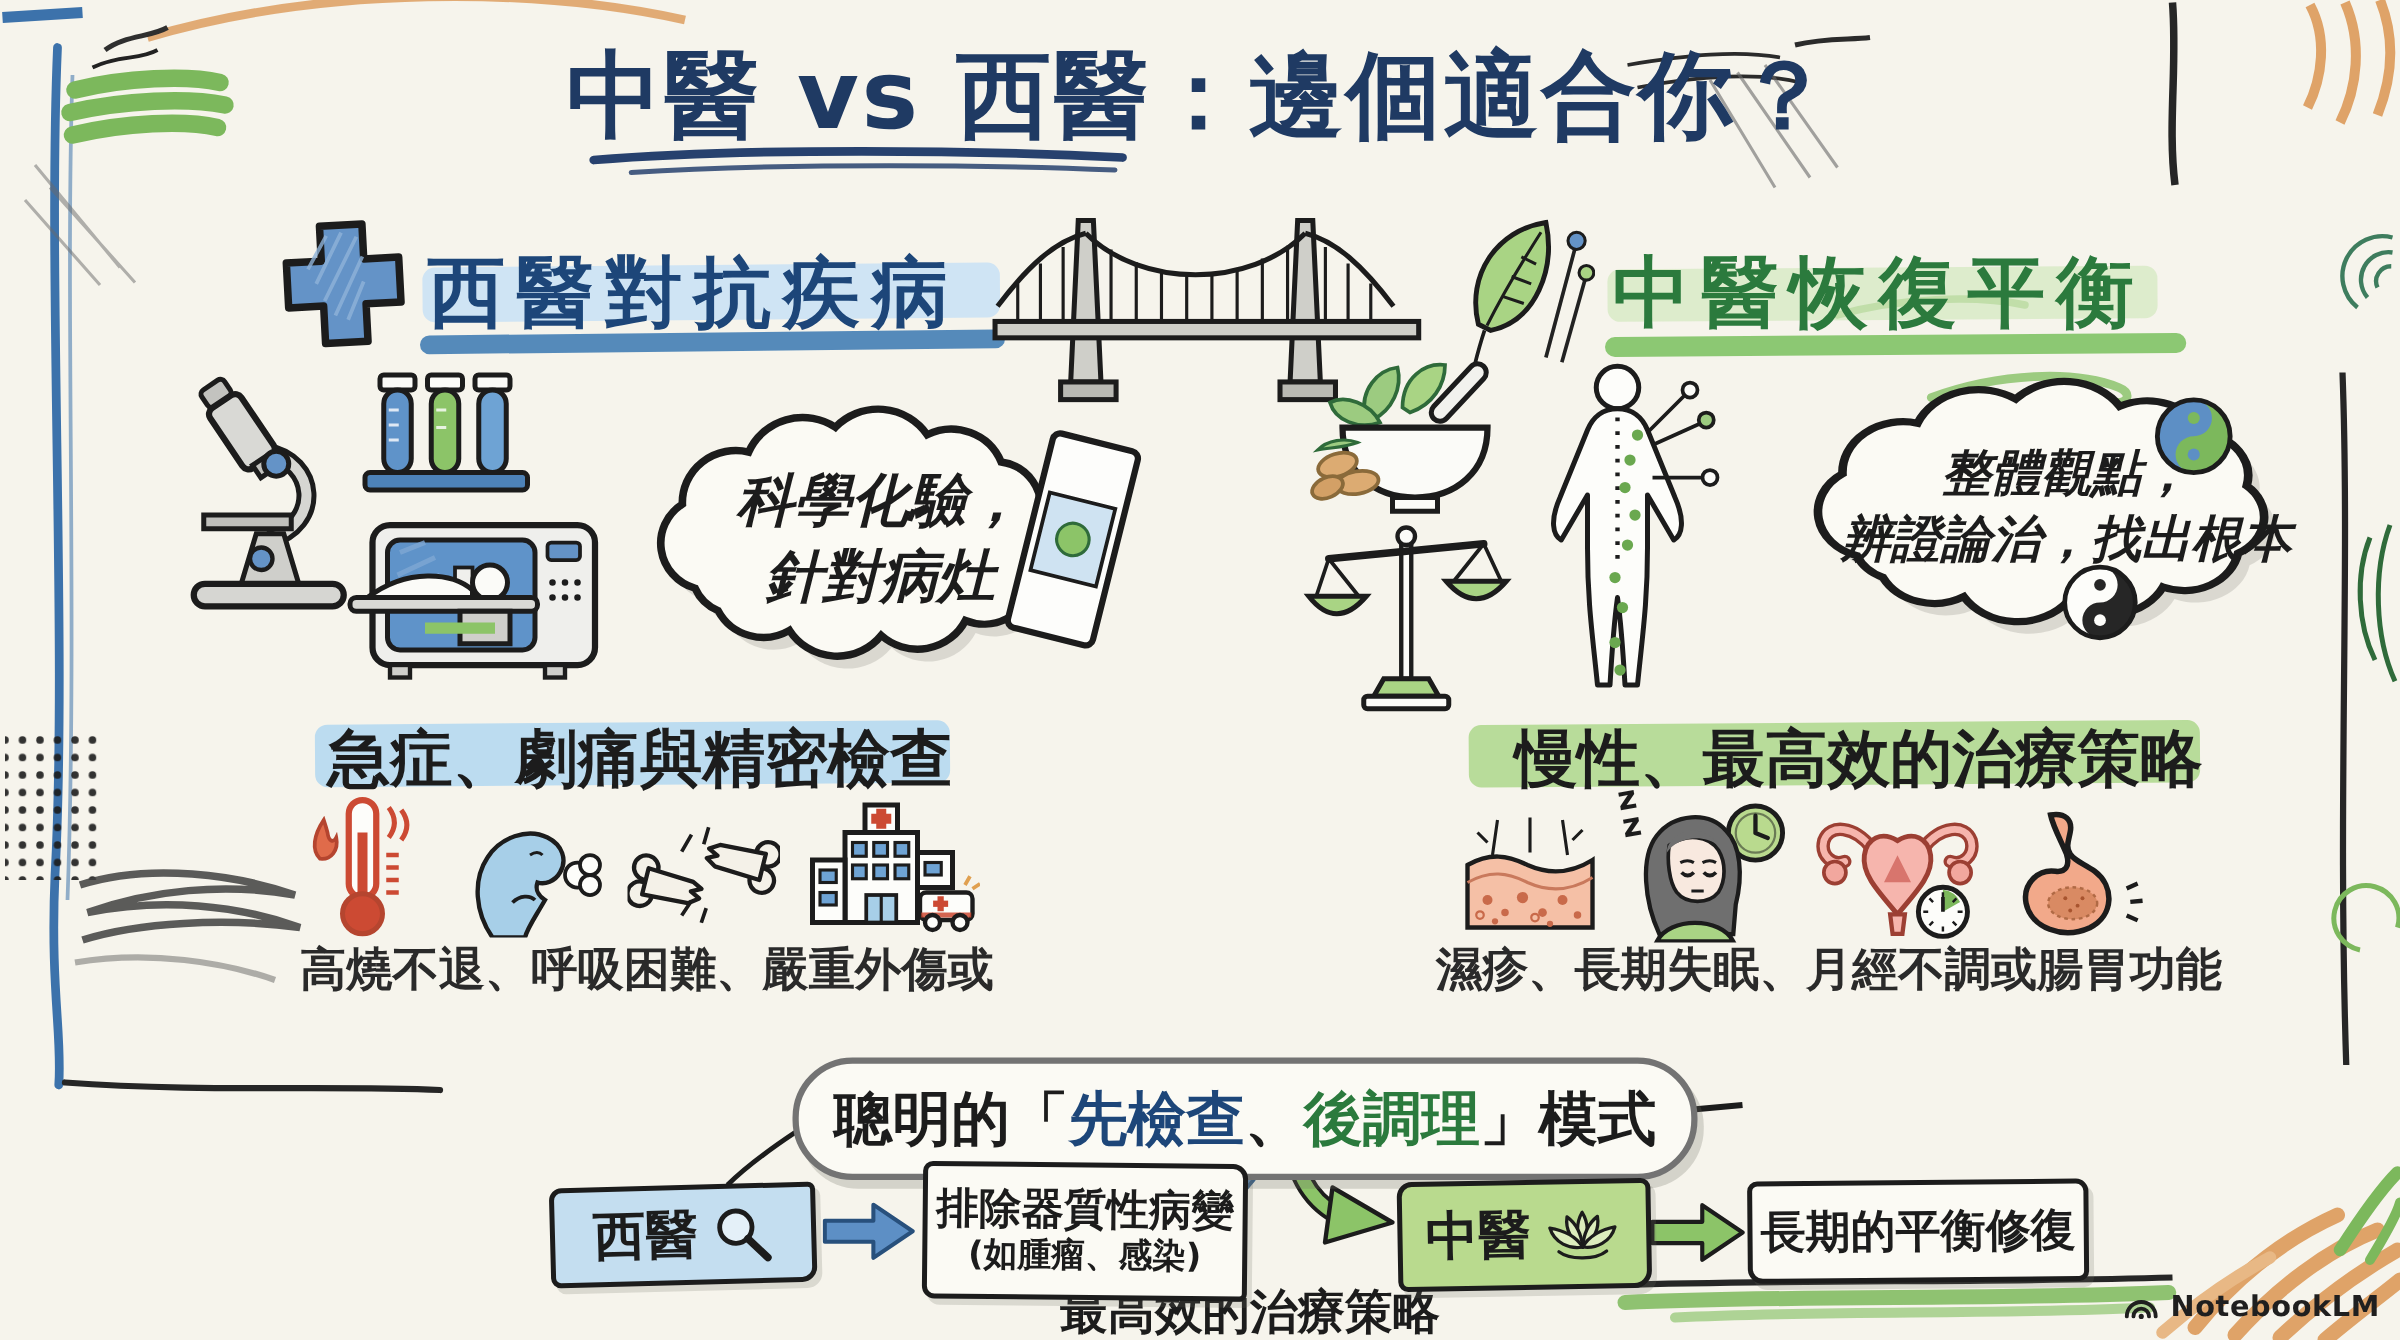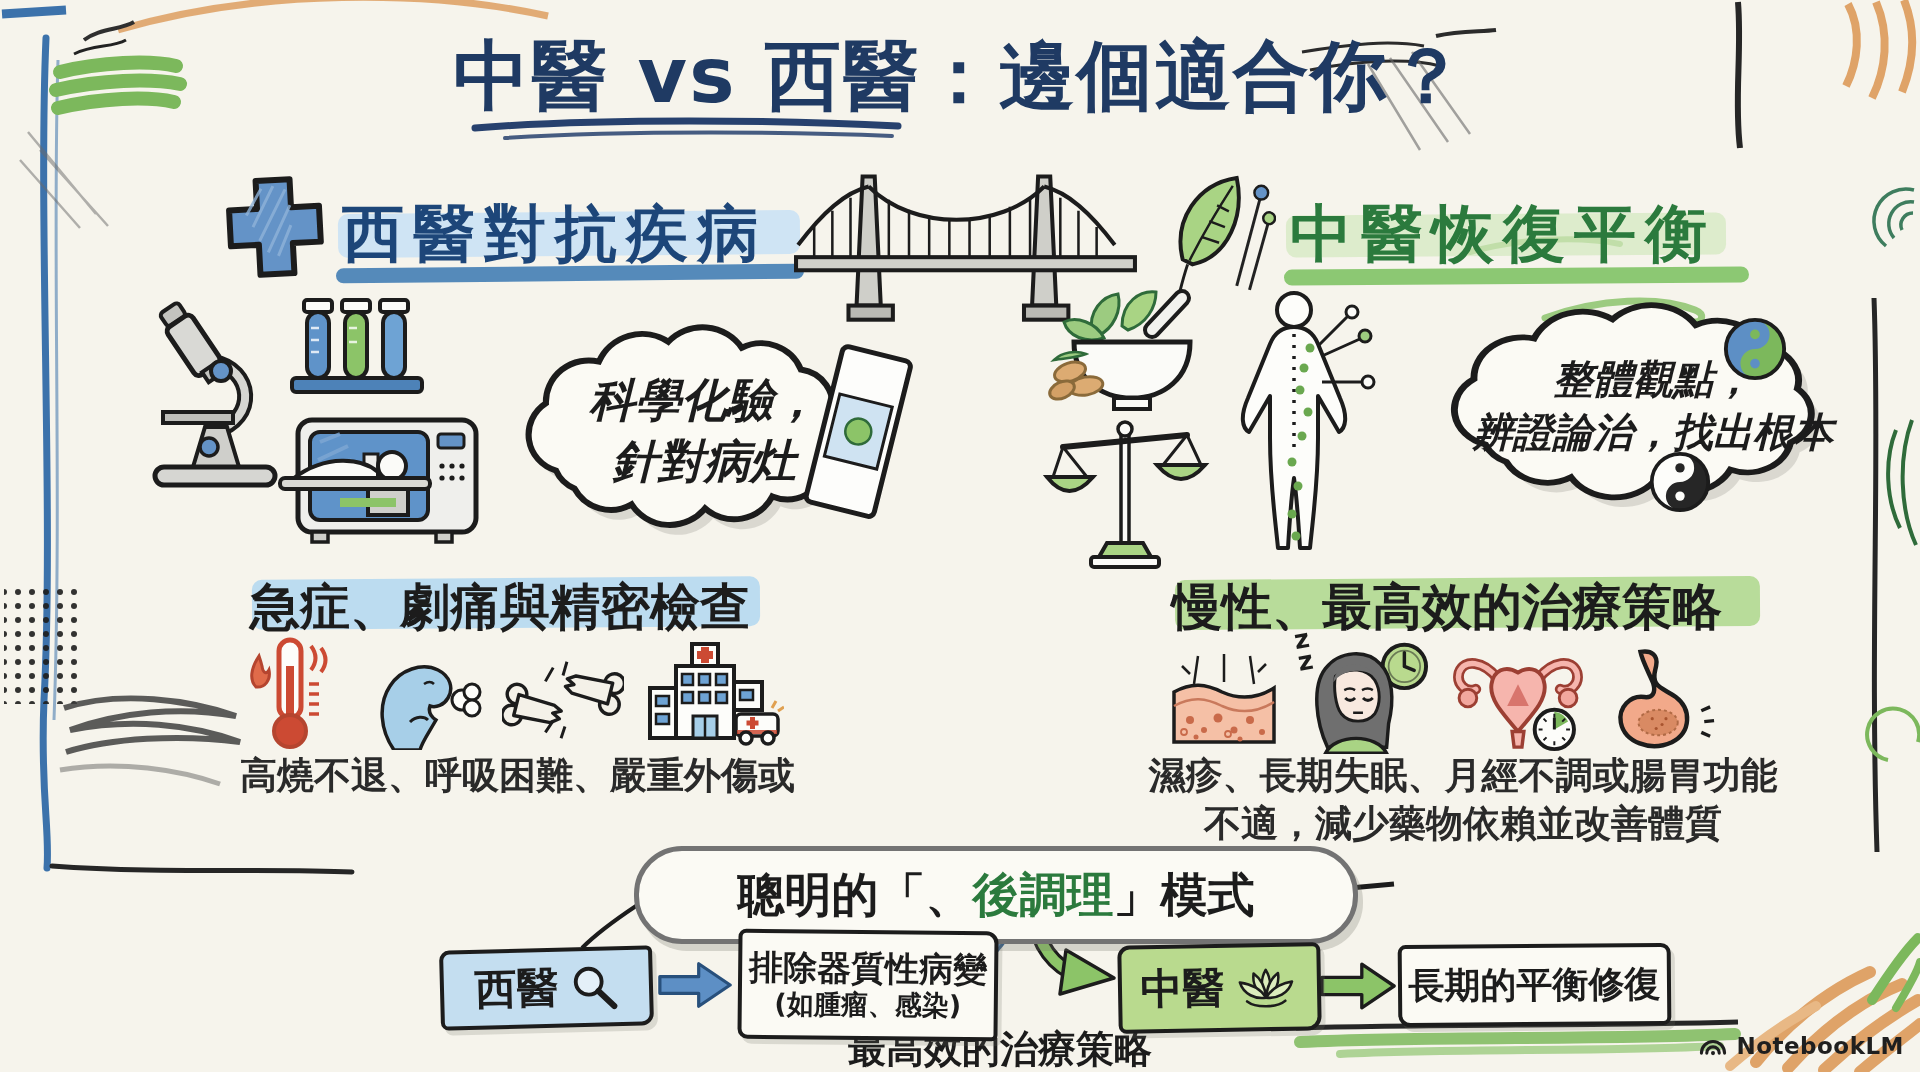--- a/index.html
+++ b/index.html
@@ -13,21 +13,21 @@
 
   .col-head{font-weight:900;font-size:62px;letter-spacing:9px;white-space:nowrap;}
   .head-blue{color:#1d4679;}
   .head-green{color:#2b7a3d;}
   .hl-band{border-radius:10px;}
   .brush{border-radius:8px;}
 
   .cloud-text{position:absolute;inset:0;display:flex;flex-direction:column;align-items:center;
               justify-content:center;font-weight:900;line-height:1.32;text-align:center;font-style:italic;}
 
-  .subhead{font-weight:900;font-size:50px;text-align:left;white-space:nowrap;}
+  .subhead{font-weight:900;font-size:50px;text-align:right;white-space:nowrap;}
   .bodytxt{font-weight:800;font-size:37px;line-height:1.3;text-align:center;color:#2a2a2a;}
 
   .capsule{left:634px;top:846px;width:714px;height:88px;background:#fbfaf4;
            border:5px solid #737373;border-radius:48px;display:flex;align-items:center;
            justify-content:center;font-size:47px;font-weight:900;white-space:nowrap;
            box-shadow:5px 7px 0 rgba(110,110,100,.25);z-index:2;}
   .cap-blue{color:#1d4679;}
   .cap-green{color:#2b7a3d;}
 
   .fbox{border:4px solid #1c1c1c;display:flex;align-items:center;justify-content:center;
@@ -403,25 +403,25 @@
     <ellipse cx="52" cy="76" rx="20" ry="13" fill="#d98a63" stroke="#b06a45" stroke-width="2" stroke-dasharray="3 3"></ellipse>
     <circle cx="46" cy="72" r="1.6" fill="#a8542f"></circle>
       <circle cx="56" cy="78" r="1.6" fill="#a8542f"></circle>
     <circle cx="50" cy="82" r="1.6" fill="#a8542f"></circle>
       <circle cx="60" cy="72" r="1.6" fill="#a8542f"></circle>
     <path d="M96,64 l9,-4 M99,75 l10,-1 M96,86 l9,4" stroke="#1c1c1c" stroke-width="3.5"></path>
   </svg>
 
   <div class="abs bodytxt" style="left:1128px;top:752px;width:670px">
     <div>濕疹、長期失眠、月經不調或腸胃功能</div>
-    <div>不適，減少藥物依賴並改善體質</div>
   </div>
 
   <div class="abs capsule">
     <span>聰明的「</span>
+      <span class="cap-blue">先檢查</span>
       <span>、</span>
       <span class="cap-green">後調理</span>
       <span>」模式</span>
   </div>
 
   <svg class="abs" style="left:928px;top:898px;z-index:1" width="195" height="118" viewBox="0 0 195 118">
     <path d="M92,2 C78,38 56,64 16,84" stroke="#2f5d8c" stroke-width="16" fill="none" stroke-linecap="round"></path>
     <path d="M92,2 C78,38 56,64 16,84" stroke="#5d8fc5" stroke-width="10" fill="none" stroke-linecap="round"></path>
     <path d="M104,2 C106,40 120,62 142,74" stroke="#1c1c1c" stroke-width="16" fill="none" stroke-linecap="round"></path>
     <path d="M104,2 C106,40 120,62 142,74" stroke="#8cc468" stroke-width="10" fill="none" stroke-linecap="round"></path>

